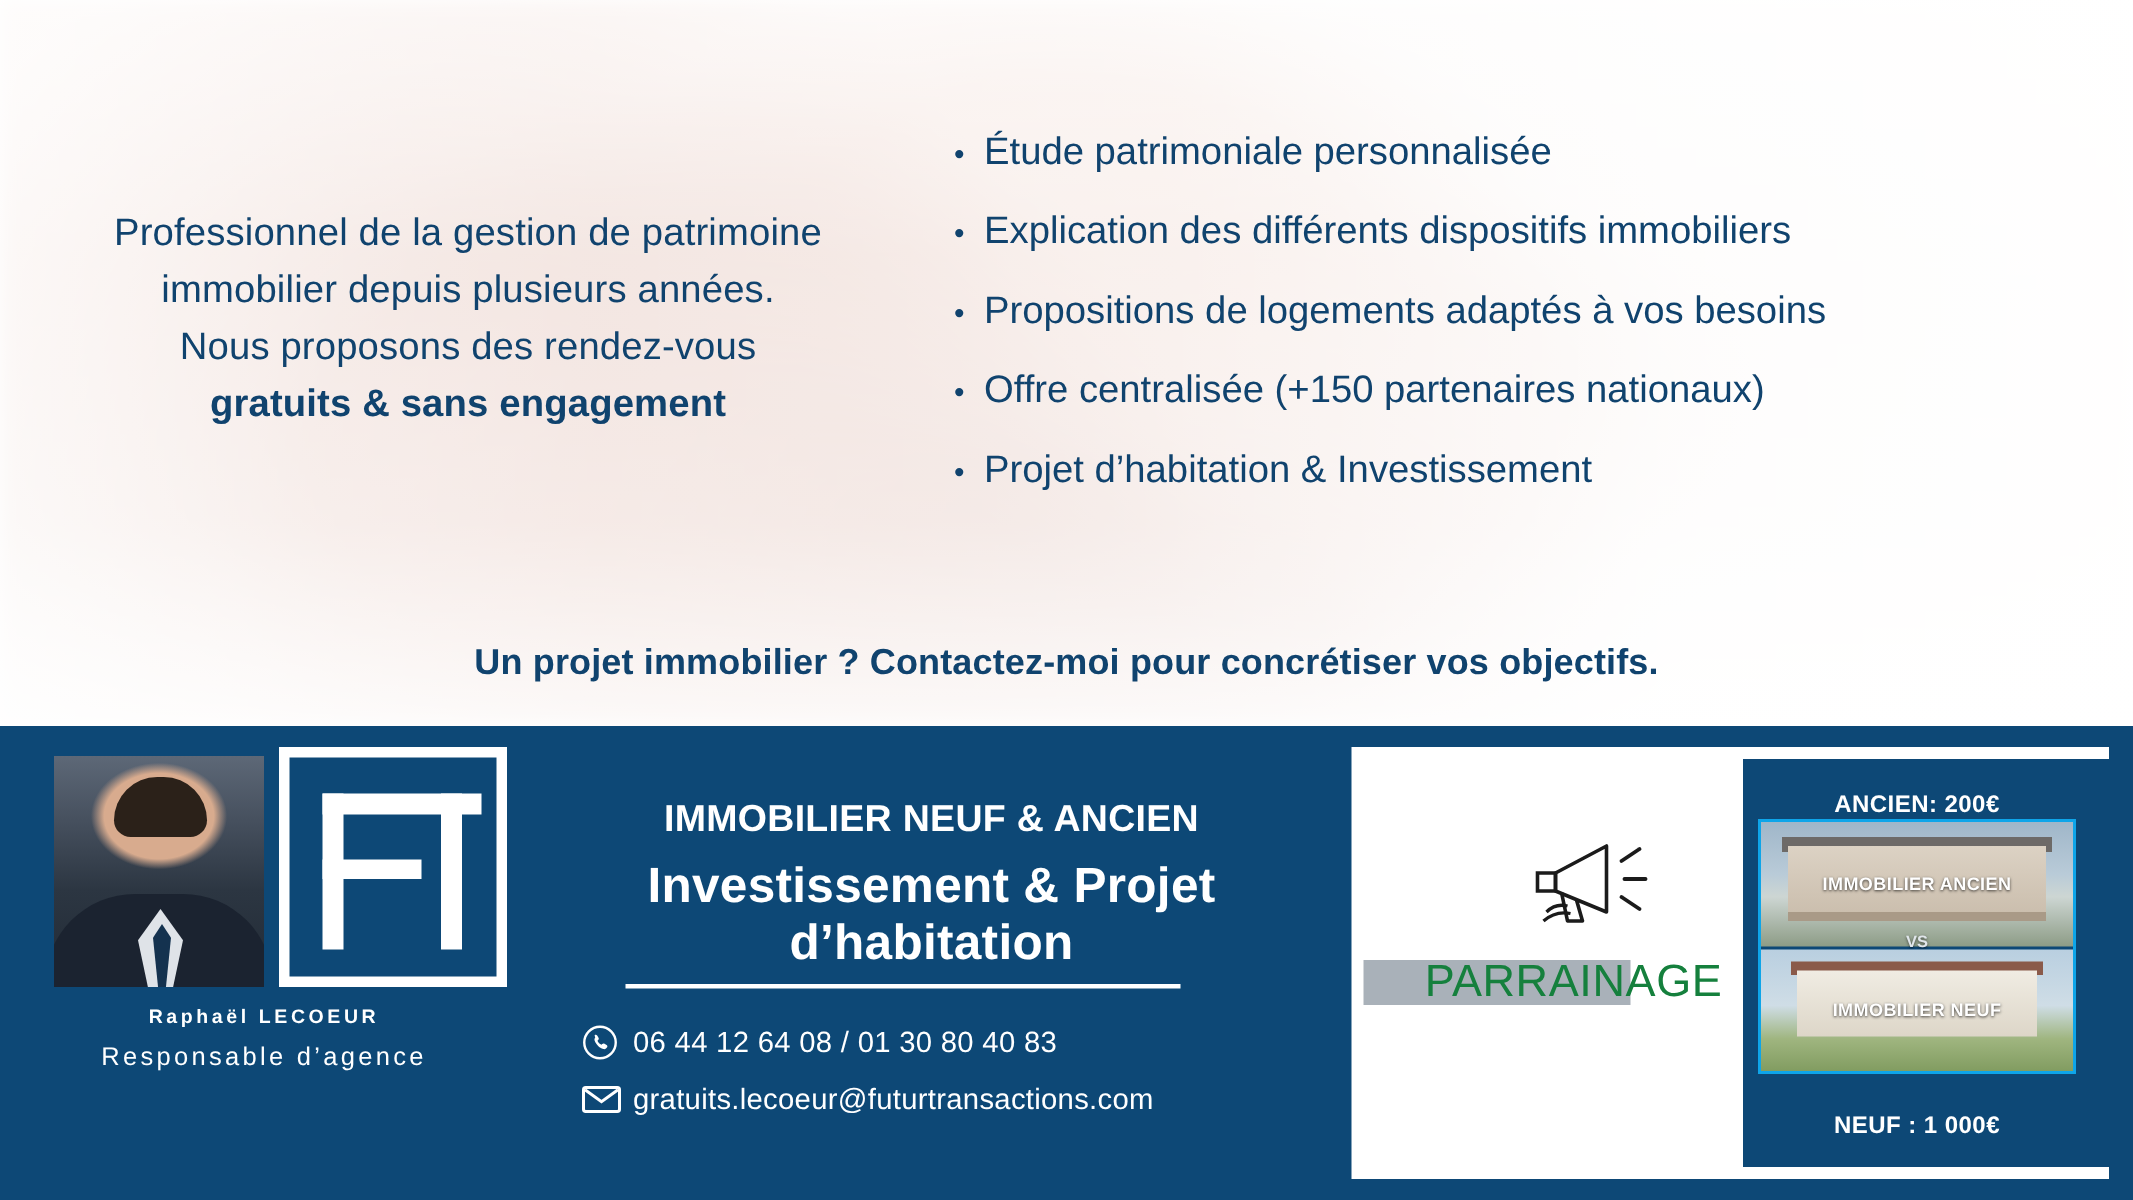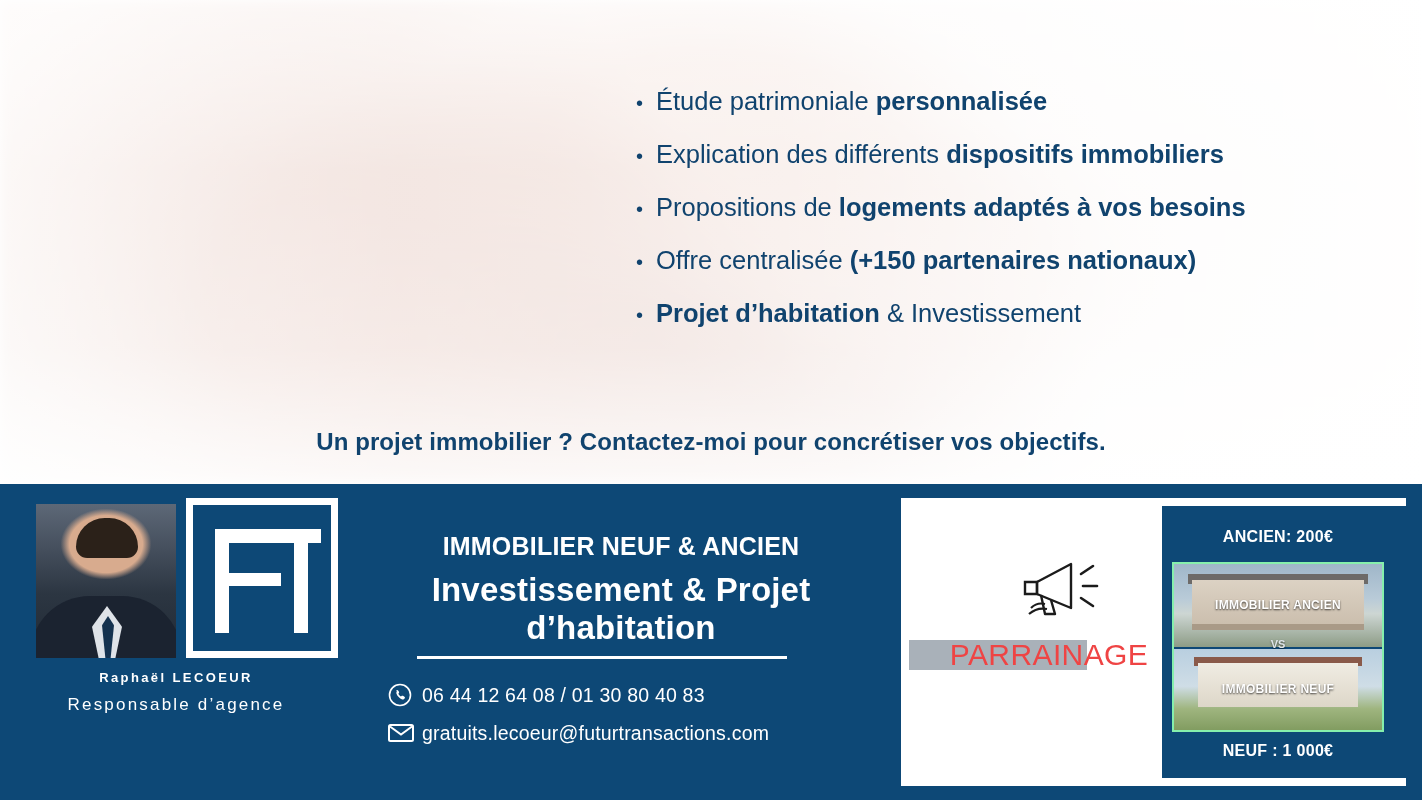--- a/index.html
+++ b/index.html
@@ -87,21 +87,21 @@
     flex: 0 0 auto;
     width: 20px;
     font-size: 20px;
     line-height: 34px;
     color: #10436e;
   }
   .bullet-text {
     flex: 1 1 auto;
   }
   .bullet-text b {
-    font-weight: bold;
+    font-weight: normal;
   }
 
   
   #cta {
     position: absolute;
     left: 0;
     top: 428px;
     width: 1422px;
     text-align: center;
     color: #10436e;
@@ -310,21 +310,21 @@
     width: 110px;
     height: 78px;
   }
   #parrainage-word {
     position: absolute;
     left: 30px;
     top: 140px;
     width: 236px;
     text-align: center;
     font-size: 30px;
-    color: #ef4444;
+    color: #15803d;
     letter-spacing: 0.4px;
   }
   #parrainage-hl {
     position: absolute;
     left: 8px;
     top: 142px;
     width: 178px;
     height: 30px;
     background: #9aa3ad;
     opacity: 0.85;
@@ -357,24 +357,24 @@
     width: 232px;
     text-align: center;
     color: #ffffff;
     font-size: 16px;
     font-weight: bold;
     letter-spacing: 0.3px;
   }
   #price-photos {
     position: absolute;
     left: 10px;
-    top: 56px;
+    top: 40px;
     width: 212px;
     height: 170px;
-    border: 2px solid #86efac;
+    border: 2px solid #0ea5e9;
     box-sizing: border-box;
     overflow: hidden;
   }
   #photo-old {
     position: absolute;
     left: 0;
     top: 0;
     width: 208px;
     height: 83px;
     background:
@@ -448,20 +448,26 @@
 </style>
 </head>
 <body>
 
 <div id="page">
 
   <div id="hero">
     <div id="hero-bg"></div>
     <div id="hero-wash"></div>
 
+    <div id="intro">
+      <div>Professionnel de la gestion de patrimoine</div>
+      <div>immobilier depuis plusieurs années.</div>
+      <div>Nous proposons des rendez-vous</div>
+      <div class="line-strong">gratuits &amp; sans engagement</div>
+    </div>
 
     <div id="bullets">
       <div class="bullet-row">
         <span class="bullet-dot">•</span>
         <span class="bullet-text"><span>Étude patrimoniale </span><b>personnalisée</b><span></span></span>
       </div>
       <div class="bullet-row">
         <span class="bullet-dot">•</span>
         <span class="bullet-text"><span>Explication des différents </span><b>dispositifs immobiliers</b><span></span></span>
       </div>

